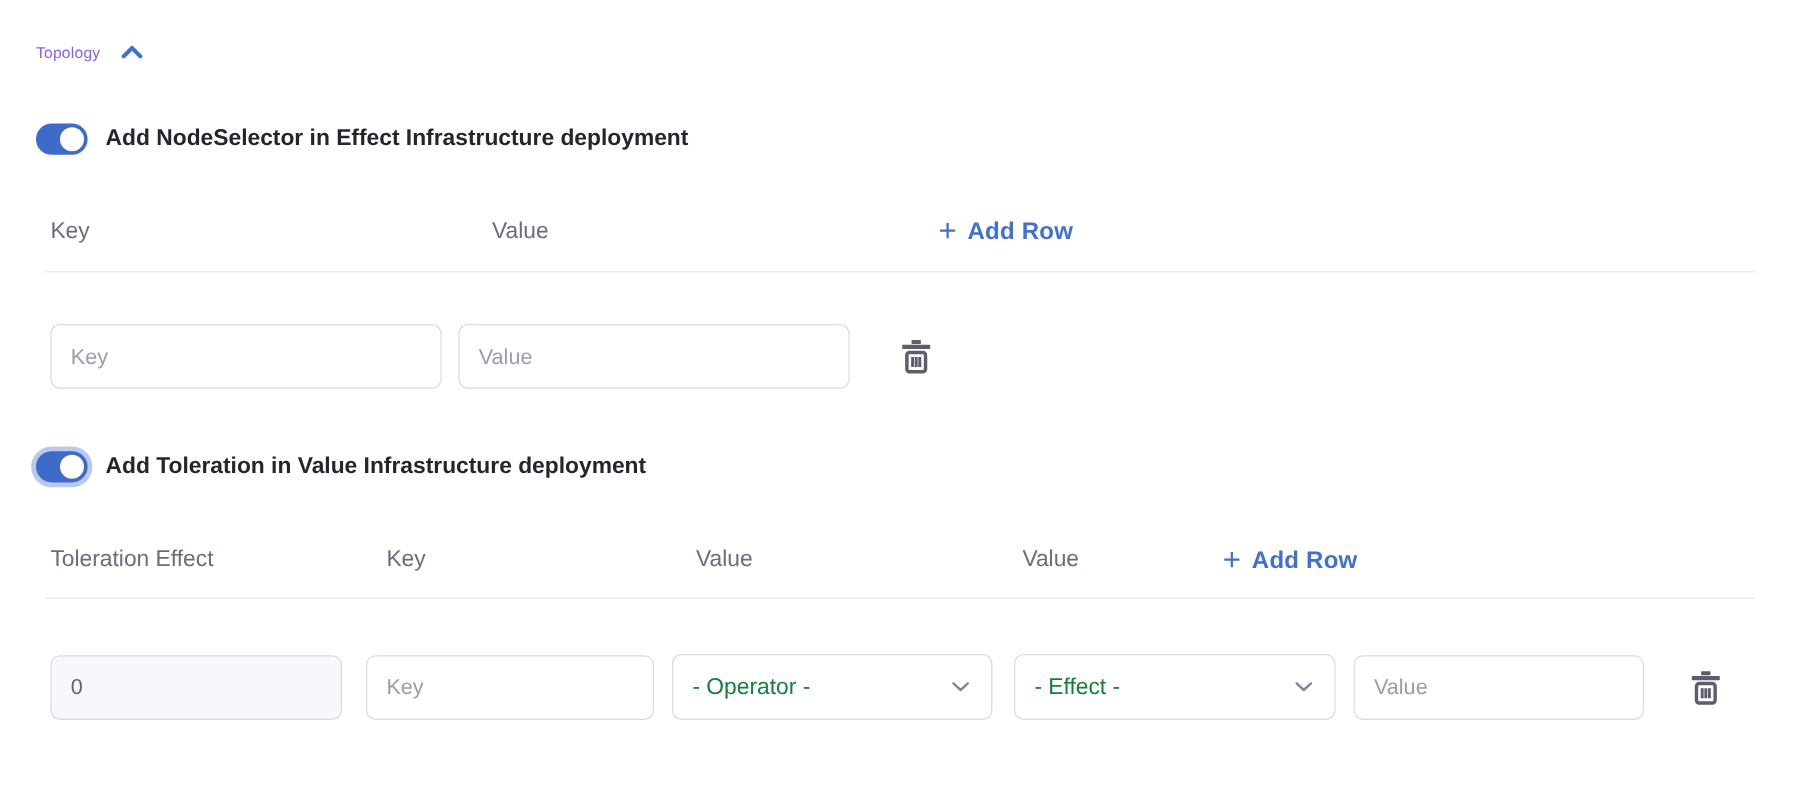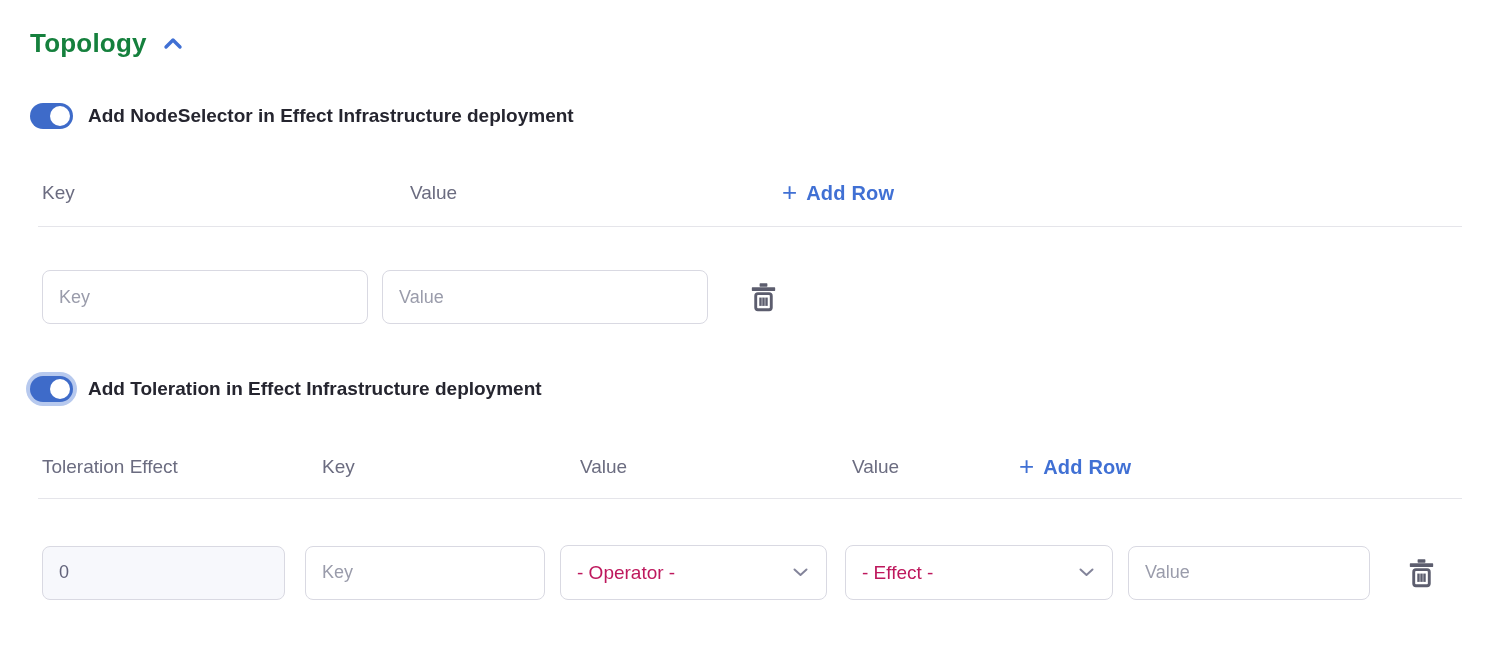--- a/index.html
+++ b/index.html
@@ -12,21 +12,21 @@
     --placeholder:#9a9cab;
     --labelText:#25252f;
   }
   *{box-sizing:border-box;margin:0;padding:0;}
   html,body{background:#fff;}
   body{font-family:"Liberation Sans","DejaVu Sans",sans-serif;}
   .page{position:relative;width:1500px;height:670px;background:#ffffff;overflow:hidden;padding:28px 0 0 30px;}
 
   
   .section-header{display:flex;align-items:center;gap:14px;height:30px;}
-  .section-title{font-size:26px;font-weight:bold;color:#15803d;letter-spacing:.2px;}
+  .section-title{font-size:13px;font-weight:normal;color:#8b5cf6;letter-spacing:.2px;}
   .chev-btn{background:none;border:none;cursor:pointer;display:flex;align-items:center;padding:2px;}
 
   
   .toggle-row{display:flex;align-items:center;gap:15px;height:28px;}
   .toggle-row.first{margin-top:44px;}
   .toggle-row.second{margin-top:50px;height:30px;}
   .toggle{position:relative;width:43px;height:26px;border-radius:13px;background:var(--toggle);border:none;cursor:pointer;flex:0 0 auto;}
   .toggle .knob{position:absolute;top:3px;right:3px;width:20px;height:20px;border-radius:50%;background:#ffffff;}
   .toggle.focused{box-shadow:0 0 0 4px #b7c9ee;}
   .toggle-label{font-size:19px;font-weight:bold;color:var(--labelText);}
@@ -56,21 +56,21 @@
   .trow.r1{margin-top:43px;height:54px;}
   .trow.r2{margin-top:46px;height:55px;}
   .tbox{height:54px;border:1px solid var(--border);border-radius:8px;background:#fff;font-size:18px;color:#4c4d5c;padding:0 16px;font-family:inherit;outline:none;}
   .tbox::placeholder{color:var(--placeholder);opacity:1;}
   .r1 .key{width:326px;}
   .r1 .val{width:326px;margin-left:14px;}
   .r2 .secs{width:243px;background:#f7f8fc;color:#62637a;}
   .r2 .key{width:240px;margin-left:20px;}
   .r2 .val{width:242px;margin-left:15px;}
   .selectbox{display:inline-flex;align-items:center;justify-content:space-between;height:55px;border:1px solid var(--border);border-radius:8px;background:#fff;padding:0 18px 0 16px;cursor:pointer;}
-  .selectbox .sel-text{font-size:19px;color:#be185d;white-space:nowrap;}
+  .selectbox .sel-text{font-size:19px;color:#15803d;white-space:nowrap;}
   .r2 .op{width:267px;margin-left:15px;}
   .r2 .eff{width:268px;margin-left:18px;}
   .trash-btn{background:none;border:none;cursor:pointer;color:var(--trash);display:flex;align-items:center;padding:0;}
   .r1 .trash-btn{margin-left:42px;}
   .r2 .trash-btn{margin-left:38px;}
 </style>
 </head>
 <body>
 
 <div class="page">
@@ -113,21 +113,21 @@
         <line x1="12" y1="14" x2="12" y2="21.5" stroke-width="2.2"></line>
         <line x1="14.7" y1="14" x2="14.7" y2="21.5" stroke-width="2.2"></line>
       </svg>
     </button>
   </div>
 
   <div class="toggle-row second">
     <button class="toggle focused" aria-checked="true">
       <span class="knob"></span>
     </button>
-    <span class="toggle-label">Add Toleration in Effect Infrastructure deployment</span>
+    <span class="toggle-label">Add Toleration in Value Infrastructure deployment</span>
   </div>
 
   <div class="thead t2">
     <span class="h c1">Toleration Effect</span>
     <span class="h c2">Key</span>
     <span class="h c4">Value</span>
     <span class="h c5">Value</span>
     <button class="add-row">
       <span class="plus">+</span>
       <span class="lbl">Add Row</span>

